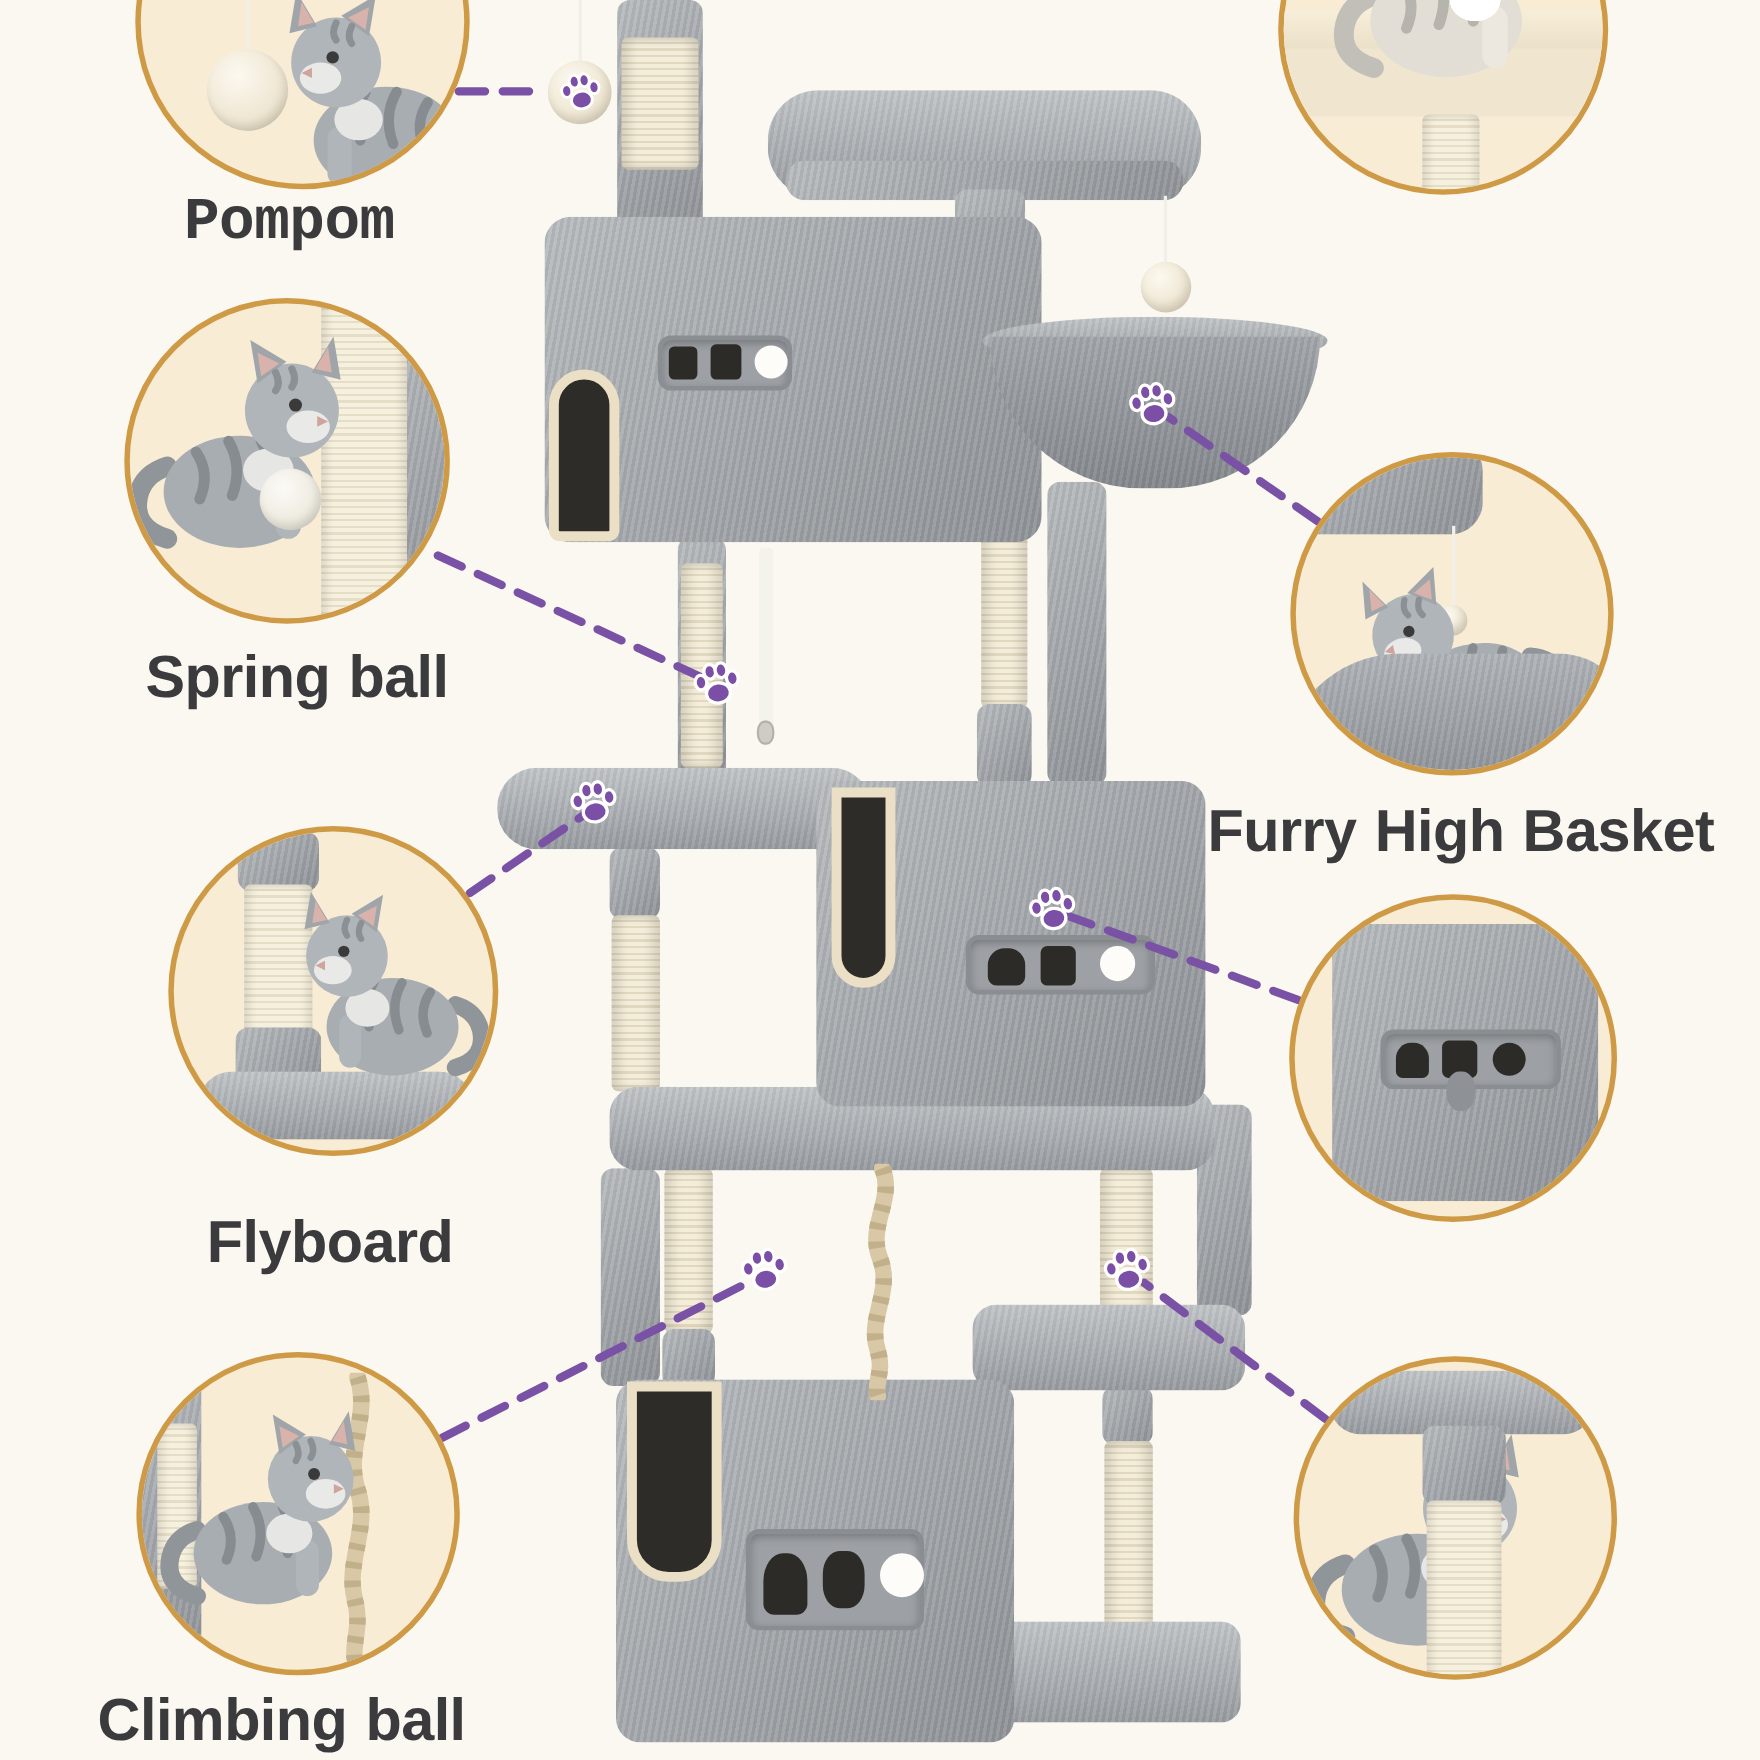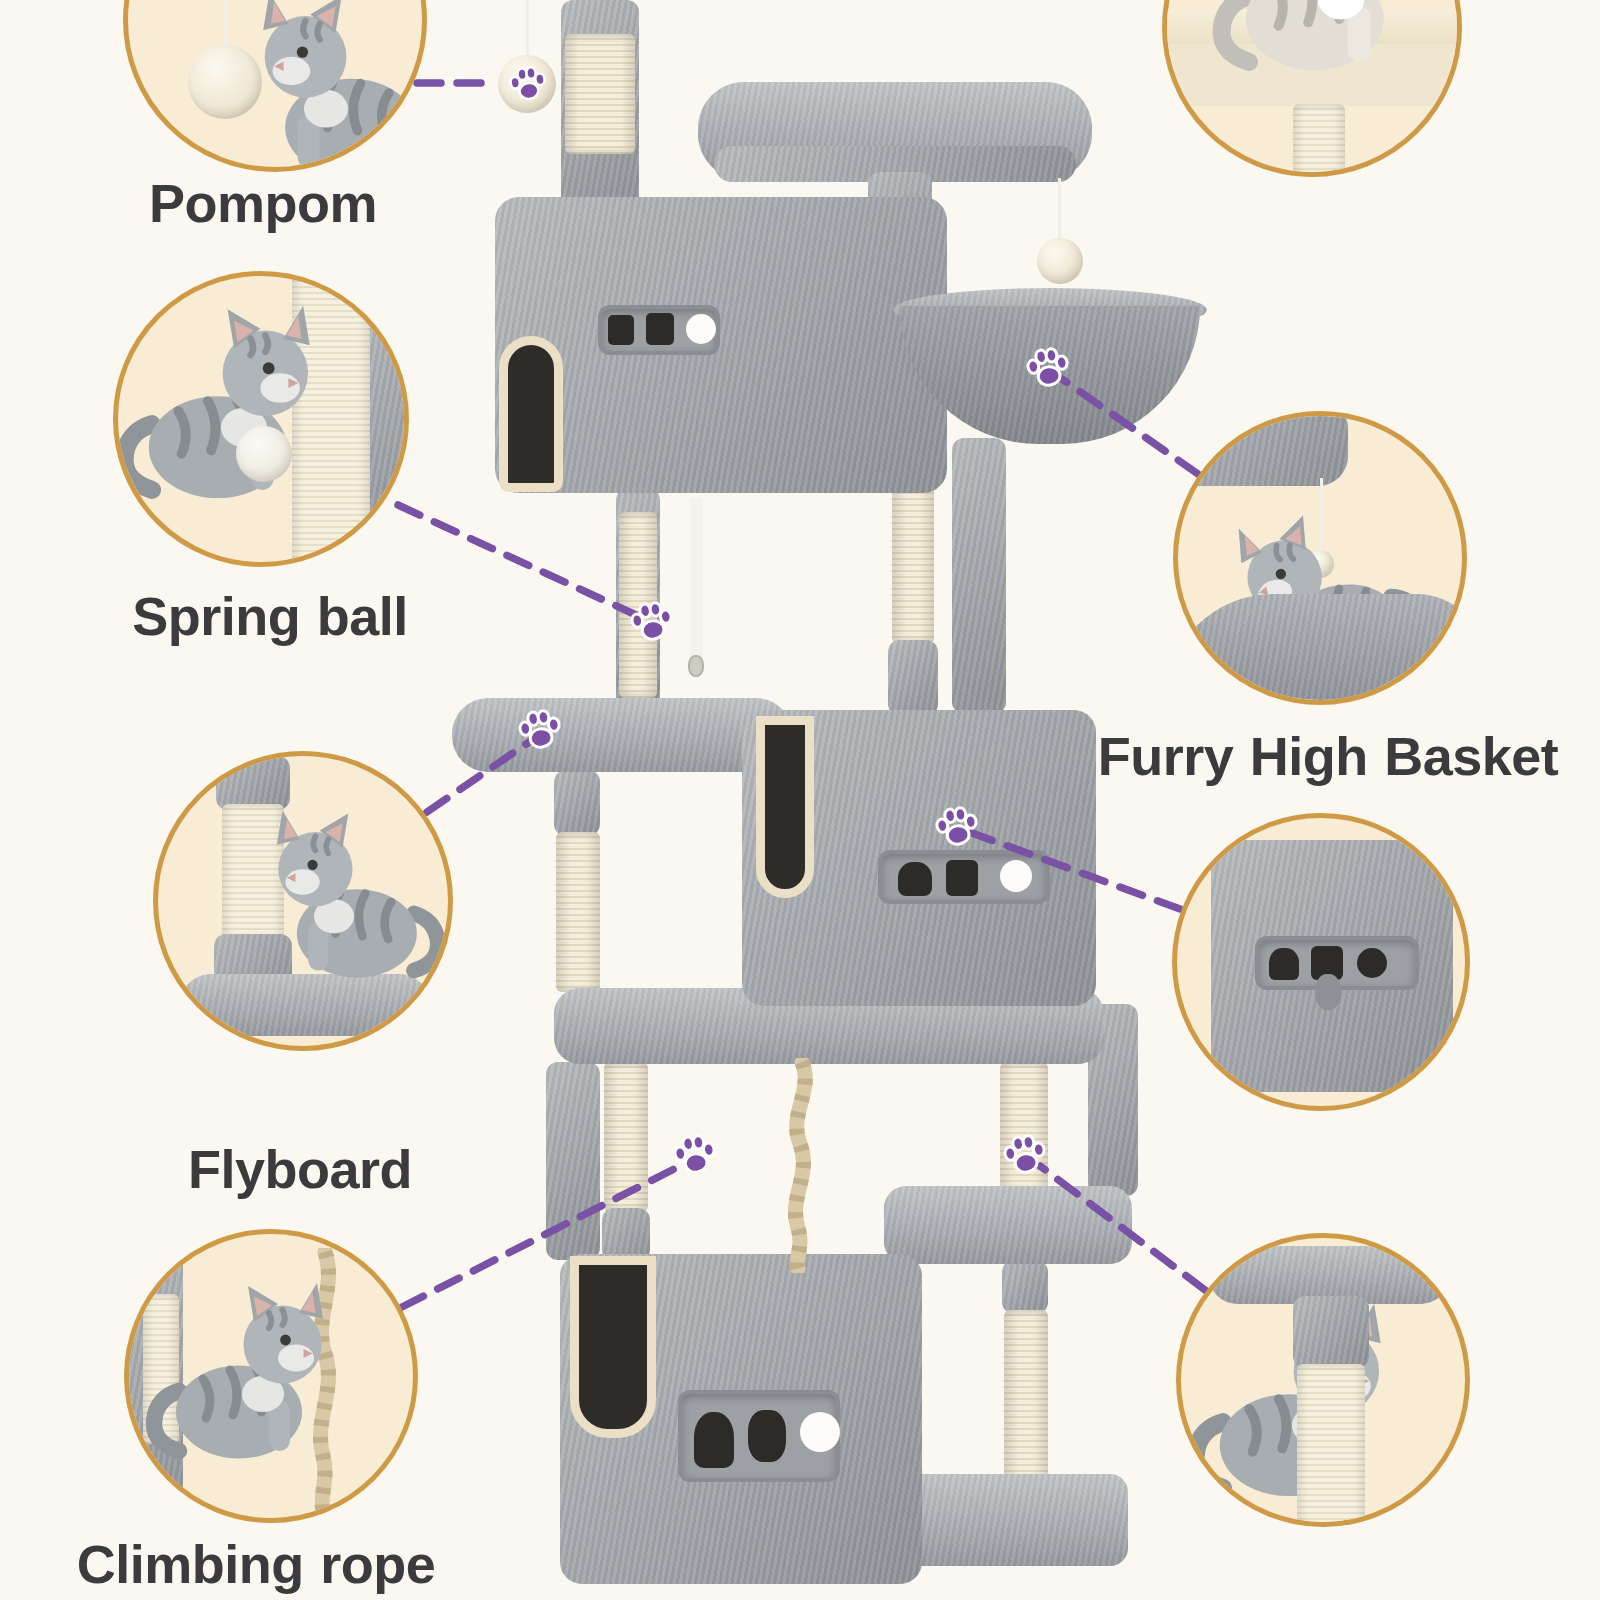--- a/index.html
+++ b/index.html
@@ -198,55 +198,55 @@
         <use href="#pawprint"></use>
       </svg></div>
 
   <div class="callout-circle" style="left:123px;top:-132px;width:304px;height:304px;">
     <div class="string" style="left:96px;top:120px;height:60px;"></div>
     <div class="ball" style="left:60px;top:172px;width:74px;height:74px;"></div>
     <svg class="cat-svg" style="left:110px;top:110px;width:220px;height:220px;transform:scaleX(-1);">
         <use href="#cat"></use>
       </svg>
   </div>
-  <div class="feature-label" style="left:263px;top:172px;">Pompom</div>
+  <div class="feature-label" style="left:263px;top:172px;font-family:Liberation Mono, monospace;">Pompom</div>
 
   <div class="callout-circle" style="left:113px;top:271px;width:296px;height:296px;">
     <div class="plush" style="right:0;top:0;width:36px;height:296px;border-radius:0;"></div>
     <div class="sisal-cream" style="right:34px;top:0;width:78px;height:296px;"></div>
     <svg class="cat-svg" style="left:-12px;top:20px;width:230px;height:230px;">
         <use href="#cat"></use>
       </svg>
     <div class="ball" style="left:118px;top:150px;width:56px;height:56px;background:radial-gradient(circle at 38% 32%,#fbfaf6,#ece8dc 70%,#d9d4c4);"></div>
   </div>
   <div class="feature-label" style="left:270px;top:585px;">Spring ball</div>
 
   <div class="callout-circle" style="left:153px;top:751px;width:300px;height:300px;">
     <div class="plush" style="left:58px;top:0;width:74px;height:54px;"></div>
     <div class="sisal-cream" style="left:64px;top:48px;width:62px;height:136px;"></div>
     <div class="plush" style="left:56px;top:178px;width:78px;height:60px;"></div>
     <div class="plush-light" style="left:22px;top:218px;width:250px;height:62px;border-radius:32px;"></div>
     <svg class="cat-svg" style="left:96px;top:46px;width:200px;height:200px;transform:scaleX(-1);">
         <use href="#cat"></use>
       </svg>
   </div>
-  <div class="feature-label" style="left:300px;top:1138px;">Flyboard</div>
+  <div class="feature-label" style="left:300px;top:1098px;">Flyboard</div>
 
   <div class="callout-circle" style="left:124px;top:1229px;width:294px;height:294px;">
     <div class="plush" style="left:0;top:0;width:54px;height:294px;border-radius:0;"></div>
     <div class="sisal-cream" style="left:14px;top:60px;width:36px;height:150px;"></div>
     <svg class="abs" style="left:160px;top:14px;" width="70" height="266" viewBox="0 0 70 266">
       <path class="rope-path" d="M36 4 C48 40 24 70 36 106 C48 142 24 172 34 208 C40 232 30 248 34 262"></path>
       <path class="rope-twist" d="M36 4 C48 40 24 70 36 106 C48 142 24 172 34 208 C40 232 30 248 34 262"></path>
     </svg>
     <svg class="cat-svg" style="left:8px;top:40px;width:210px;height:210px;">
         <use href="#cat"></use>
       </svg>
   </div>
-  <div class="feature-label" style="left:256px;top:1533px;">Climbing rope</div>
+  <div class="feature-label" style="left:256px;top:1533px;">Climbing ball</div>
 
   <div class="callout-circle" style="left:1162px;top:-123px;width:300px;height:300px;">
     <div style="position:absolute;left:-20px;top:128px;width:340px;height:46px;border-radius:23px;background:linear-gradient(180deg,#f7eed9,#e7dcc2);"></div>
     <div style="position:absolute;left:-20px;top:162px;width:340px;height:62px;border-radius:26px;background:#f0e6d0;"></div>
     <div class="sisal-cream" style="left:126px;top:222px;width:52px;height:80px;"></div>
     <svg class="cat-svg" style="left:36px;top:-14px;width:230px;height:230px;filter:sepia(.35) brightness(1.2) saturate(.6);">
         <use href="#cat"></use>
       </svg>
   </div>
 

